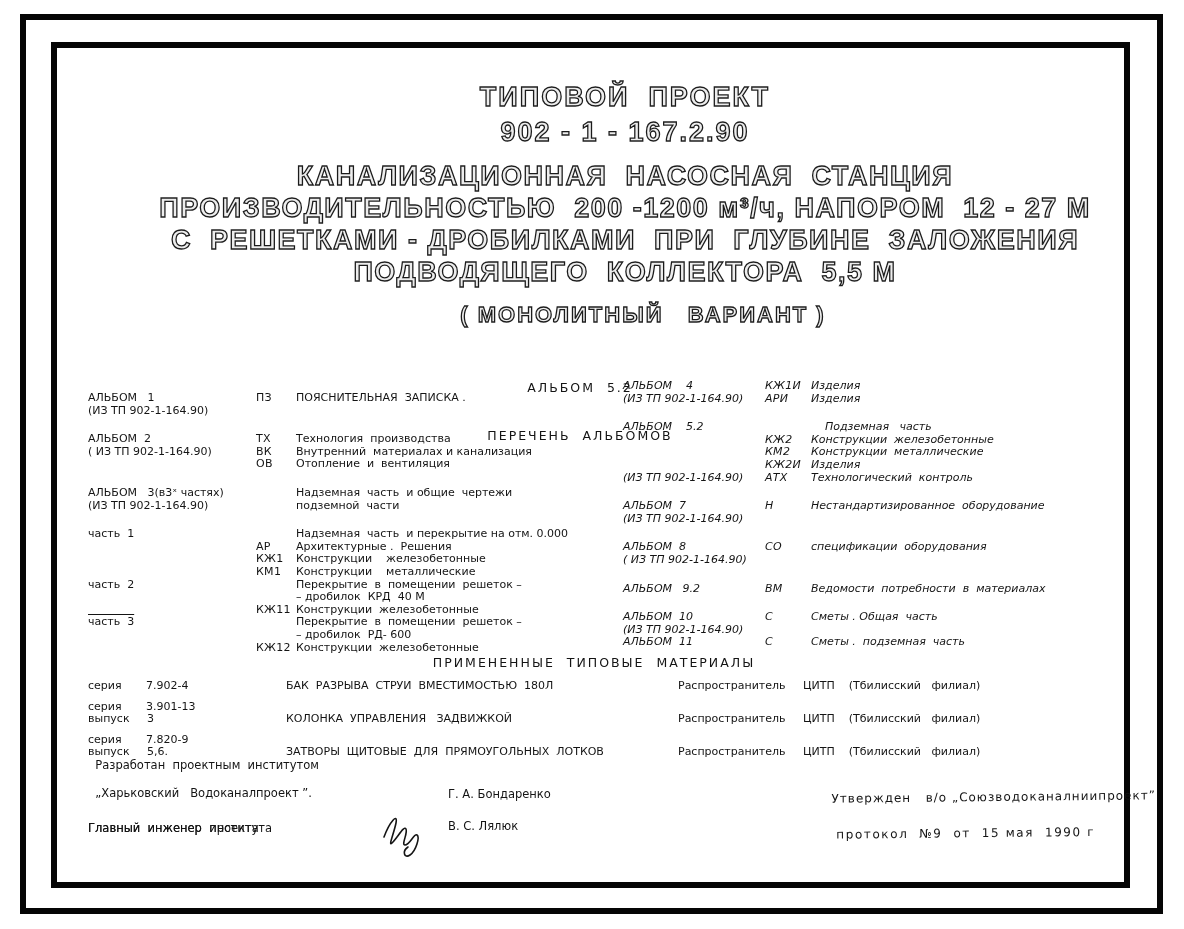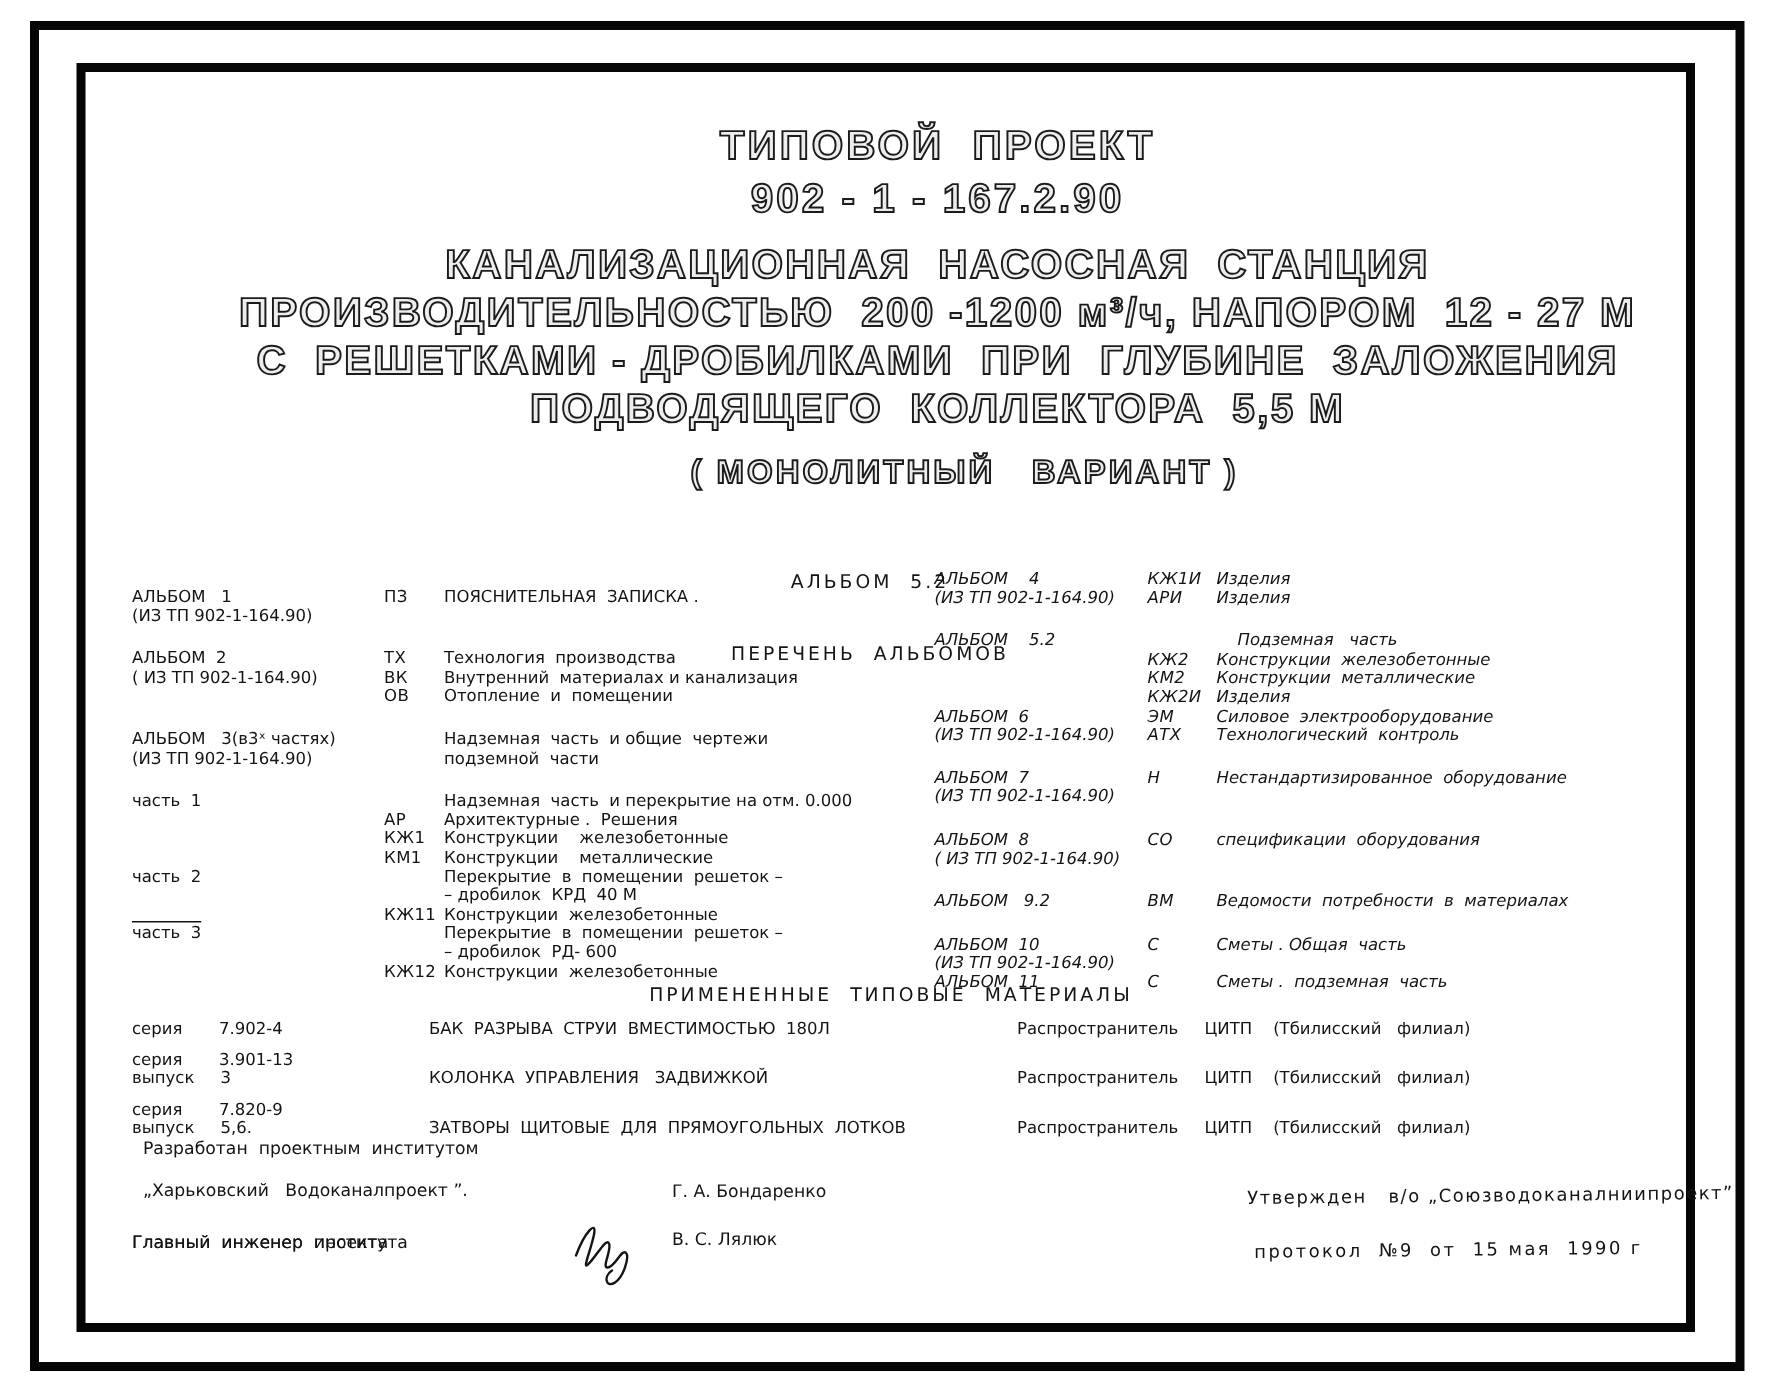--- a/index.html
+++ b/index.html
@@ -110,21 +110,21 @@
 
     <div class="trow">
       <span class="tlabel">( ИЗ ТП 902-1-164.90)</span>
       <span class="tcode">ВК</span>
       <span class="ttext">Внутренний  материалах и канализация</span>
     </div>
 
     <div class="trow">
       <span class="tlabel"></span>
       <span class="tcode">ОВ</span>
-      <span class="ttext">Отопление  и  помещении</span>
+      <span class="ttext">Отопление  и  вентиляция</span>
     </div>
 
     <div class="trow gap">
       <span class="tlabel"></span>
       <span class="tcode"></span>
       <span class="ttext"></span>
     </div>
 
     <div class="trow">
       <span class="tlabel">АЛЬБОМ   3(в3ˣ частях)</span>
@@ -242,25 +242,20 @@
       <span class="tcode">КМ2</span>
       <span class="ttext">Конструкции  металлические</span>
     </div>
 
     <div class="trow">
       <span class="tlabel"></span>
       <span class="tcode">КЖ2И</span>
       <span class="ttext">Изделия</span>
     </div>
 
-    <div class="trow">
-      <span class="tlabel">АЛЬБОМ  6</span>
-      <span class="tcode">ЭМ</span>
-      <span class="ttext">Силовое  электрооборудование</span>
-    </div>
 
     <div class="trow">
       <span class="tlabel">(ИЗ ТП 902-1-164.90)</span>
       <span class="tcode">АТХ</span>
       <span class="ttext">Технологический  контроль</span>
     </div>
 
     <div class="trow gap">
       <span class="tlabel"></span>
       <span class="tcode"></span>

